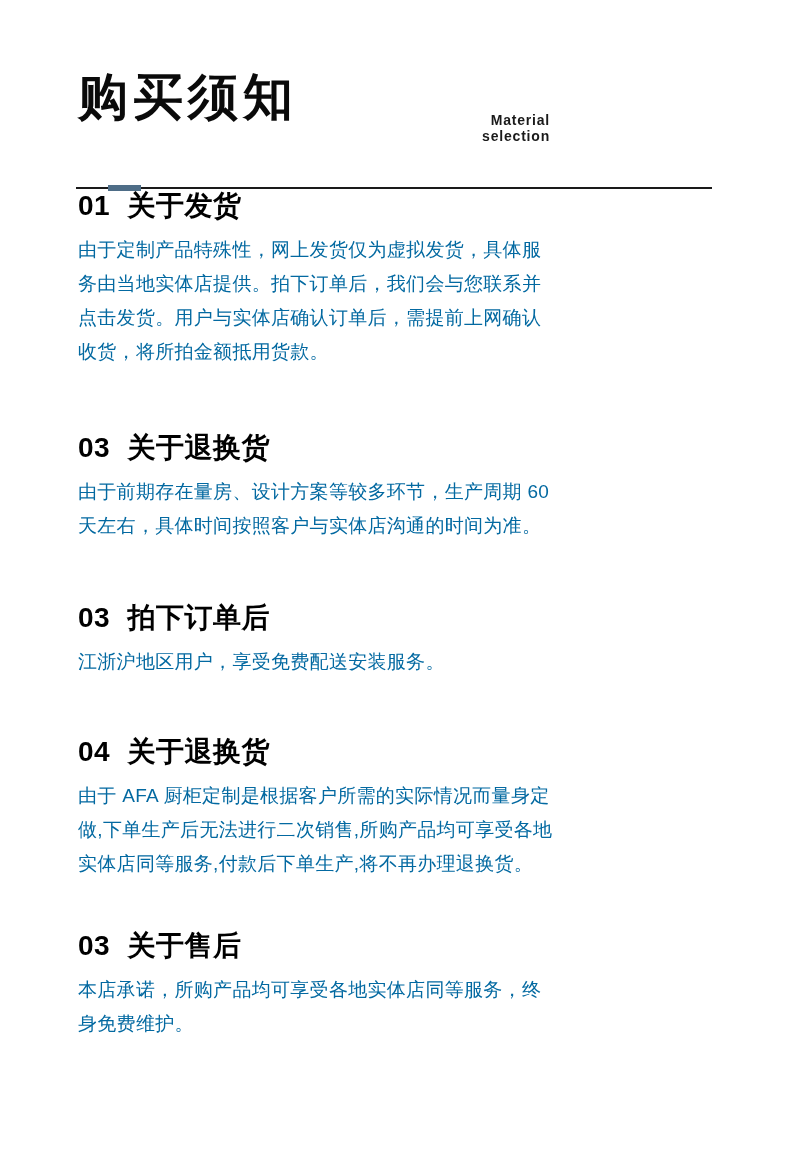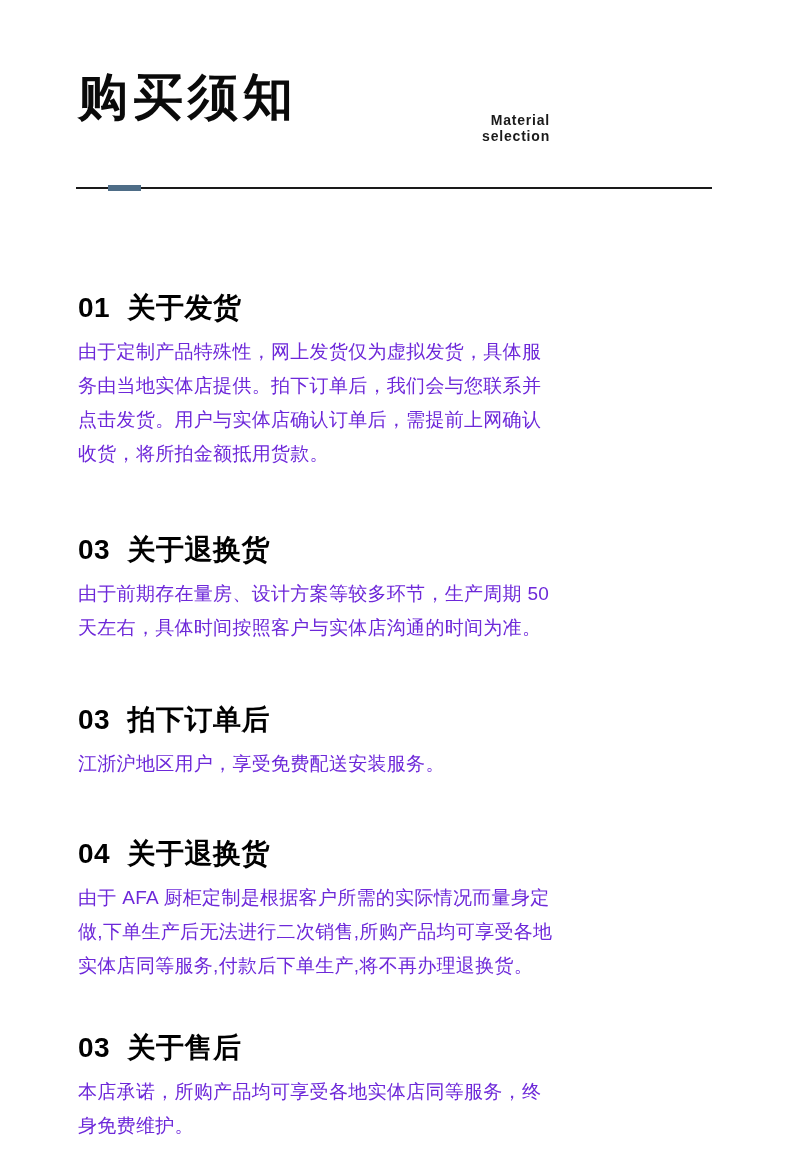--- a/index.html
+++ b/index.html
@@ -63,25 +63,25 @@
     line-height: 34px;
     font-weight: 800;
     color: #000000;
     letter-spacing: 0.5px;
   }
   .notice-section h2 .num { margin-right: 9px; }
   .notice-section p {
     margin-top: 10px;
     font-size: 19px;
     line-height: 34px;
-    color: #6d28d9;
+    color: #0369a1;
     letter-spacing: 0.3px;
     max-width: 636px;
   }
-  .s1 { margin-top: 102px; }
+  .s1 { }
   .s2 { margin-top: 62px; }
   .s3 { margin-top: 58px; }
   .s4 { margin-top: 56px; }
   .s5 { margin-top: 48px; }
 </style>
 </head>
 <body>
 
 <div class="page">
 
@@ -103,21 +103,21 @@
       <span>关于发货</span>
     </h2>
     <p>由于定制产品特殊性，网上发货仅为虚拟发货，具体服务由当地实体店提供。拍下订单后，我们会与您联系并点击发货。用户与实体店确认订单后，需提前上网确认收货，将所拍金额抵用货款。</p>
   </section>
 
   <section class="notice-section s2">
     <h2>
       <span class="num">03</span>
       <span>关于退换货</span>
     </h2>
-    <p>由于前期存在量房、设计方案等较多环节，生产周期 50 天左右，具体时间按照客户与实体店沟通的时间为准。</p>
+    <p>由于前期存在量房、设计方案等较多环节，生产周期 60 天左右，具体时间按照客户与实体店沟通的时间为准。</p>
   </section>
 
   <section class="notice-section s3">
     <h2>
       <span class="num">03</span>
       <span>拍下订单后</span>
     </h2>
     <p>江浙沪地区用户，享受免费配送安装服务。</p>
   </section>
 

